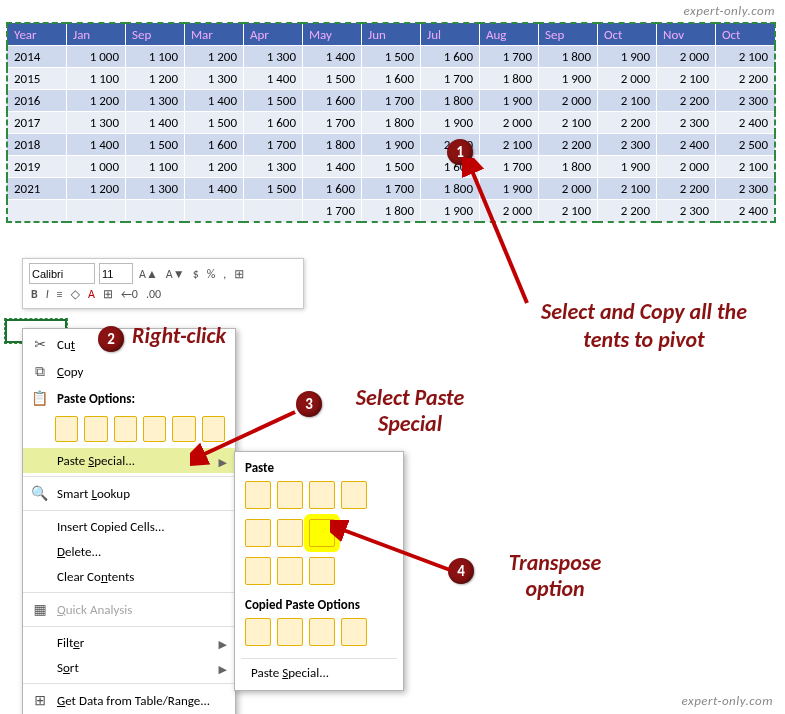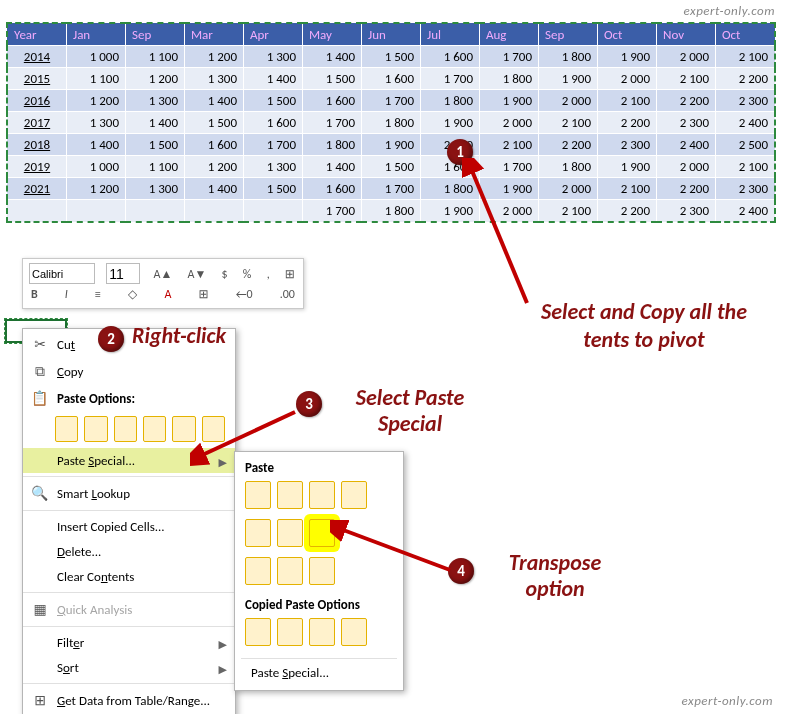--- a/index.html
+++ b/index.html
@@ -40,44 +40,44 @@
     white-space: nowrap;
   }
   .data-table th {
     background: #3b5ea8;
     color: #f0abfc;
     font-weight: normal;
     text-align: left;
   }
   .data-table tbody tr:nth-child(odd) td { background: #cfd9ee; }
   .data-table tbody tr:nth-child(even) td { background: #e8edf6; }
-  .data-table td.yearcell { text-align: center; text-decoration: underline; }
+  .data-table td.yearcell { text-align: left; }
   .diag-wm {
     position: absolute;
     top: 70px; left: 120px;
     font-size: 52px; color: rgba(0,0,0,0.08);
     transform: rotate(-25deg);
     font-style: italic;
     pointer-events: none;
   }
 
   
   .mini-toolbar {
     position: absolute;
     top: 258px; left: 22px;
     width: 268px;
     background: #fff;
     border: 1px solid #c9c9c9;
     box-shadow: 1px 1px 4px rgba(0,0,0,0.2);
     padding: 4px 6px;
     font-size: 12px;
   }
-  .mini-toolbar .row { display: flex; align-items: center; gap: 4px; margin-bottom:3px;justify-content:space-between; }
+  .mini-toolbar .row { display: flex; align-items: center; gap: 4px; margin-bottom:3px; }
   .mini-toolbar input.font { width: 60px; height: 17px; font-size: 11px; border:1px solid #bbb;}
-  .mini-toolbar input.size { width: 28px; height: 17px; font-size: 14px; border:1px solid #bbb;}
+  .mini-toolbar input.size { width: 28px; height: 17px; font-size: 11px; border:1px solid #bbb;}
   .tb-btn { cursor: pointer; padding:0 2px; color:#555; }
 
   
   .sel-cell {
     position:absolute; top:319px; left:5px; width:58px; height:20px;
     border:2px solid #1d7030; background:#fff;
     outline:1px dashed #2d8a3e;
   }
 
   

